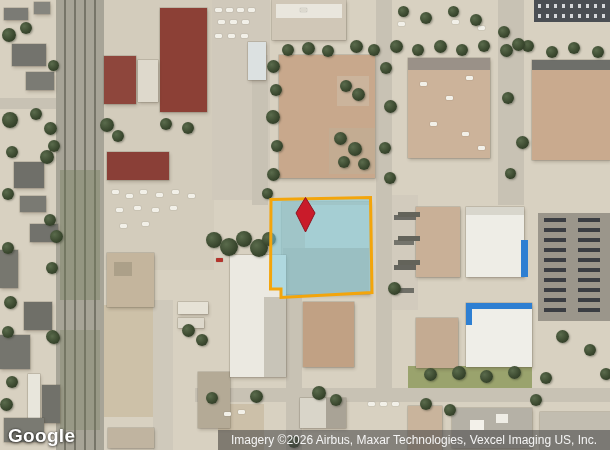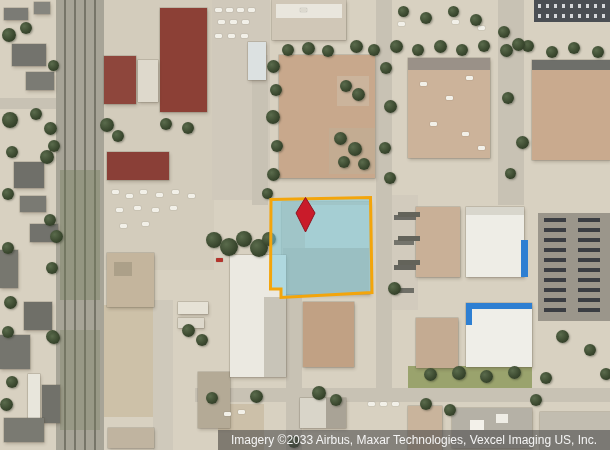--- a/index.html
+++ b/index.html
@@ -260,17 +260,18 @@
   <div class="t" style="left:420px;top:398px;width:12px;height:12px;"></div>
   <div class="t" style="left:444px;top:404px;width:12px;height:12px;"></div>
   <div class="t" style="left:530px;top:394px;width:12px;height:12px;"></div>
   <div class="t" style="left:288px;top:436px;width:12px;height:12px;"></div>
 
   <svg id="overlay-svg" width="610" height="450" viewBox="0 0 610 450">
     <polygon stroke-linejoin="miter" points="271,199.5 370.5,197.5 372,292.5 281,297.5 281,289 270.5,289" fill="#7DCADE" stroke="#F3A50B" fill-opacity="0.55" stroke-width="3"></polygon>
     <polygon stroke-width="1" points="305.5,197.5 315,213 305.5,232 296,213" fill="#C91B2A" stroke="#8E1420"></polygon>
   </svg>
 
+  <div id="watermark">Google</div>
   <div id="attribution">
-    <span>Imagery ©2033 Airbus, Maxar Technologies, Vexcel Imaging US, Inc.</span>
+    <span>Imagery ©2026 Airbus, Maxar Technologies, Vexcel Imaging US, Inc.</span>
   </div>
 
 </div>
 
 </body></html>

